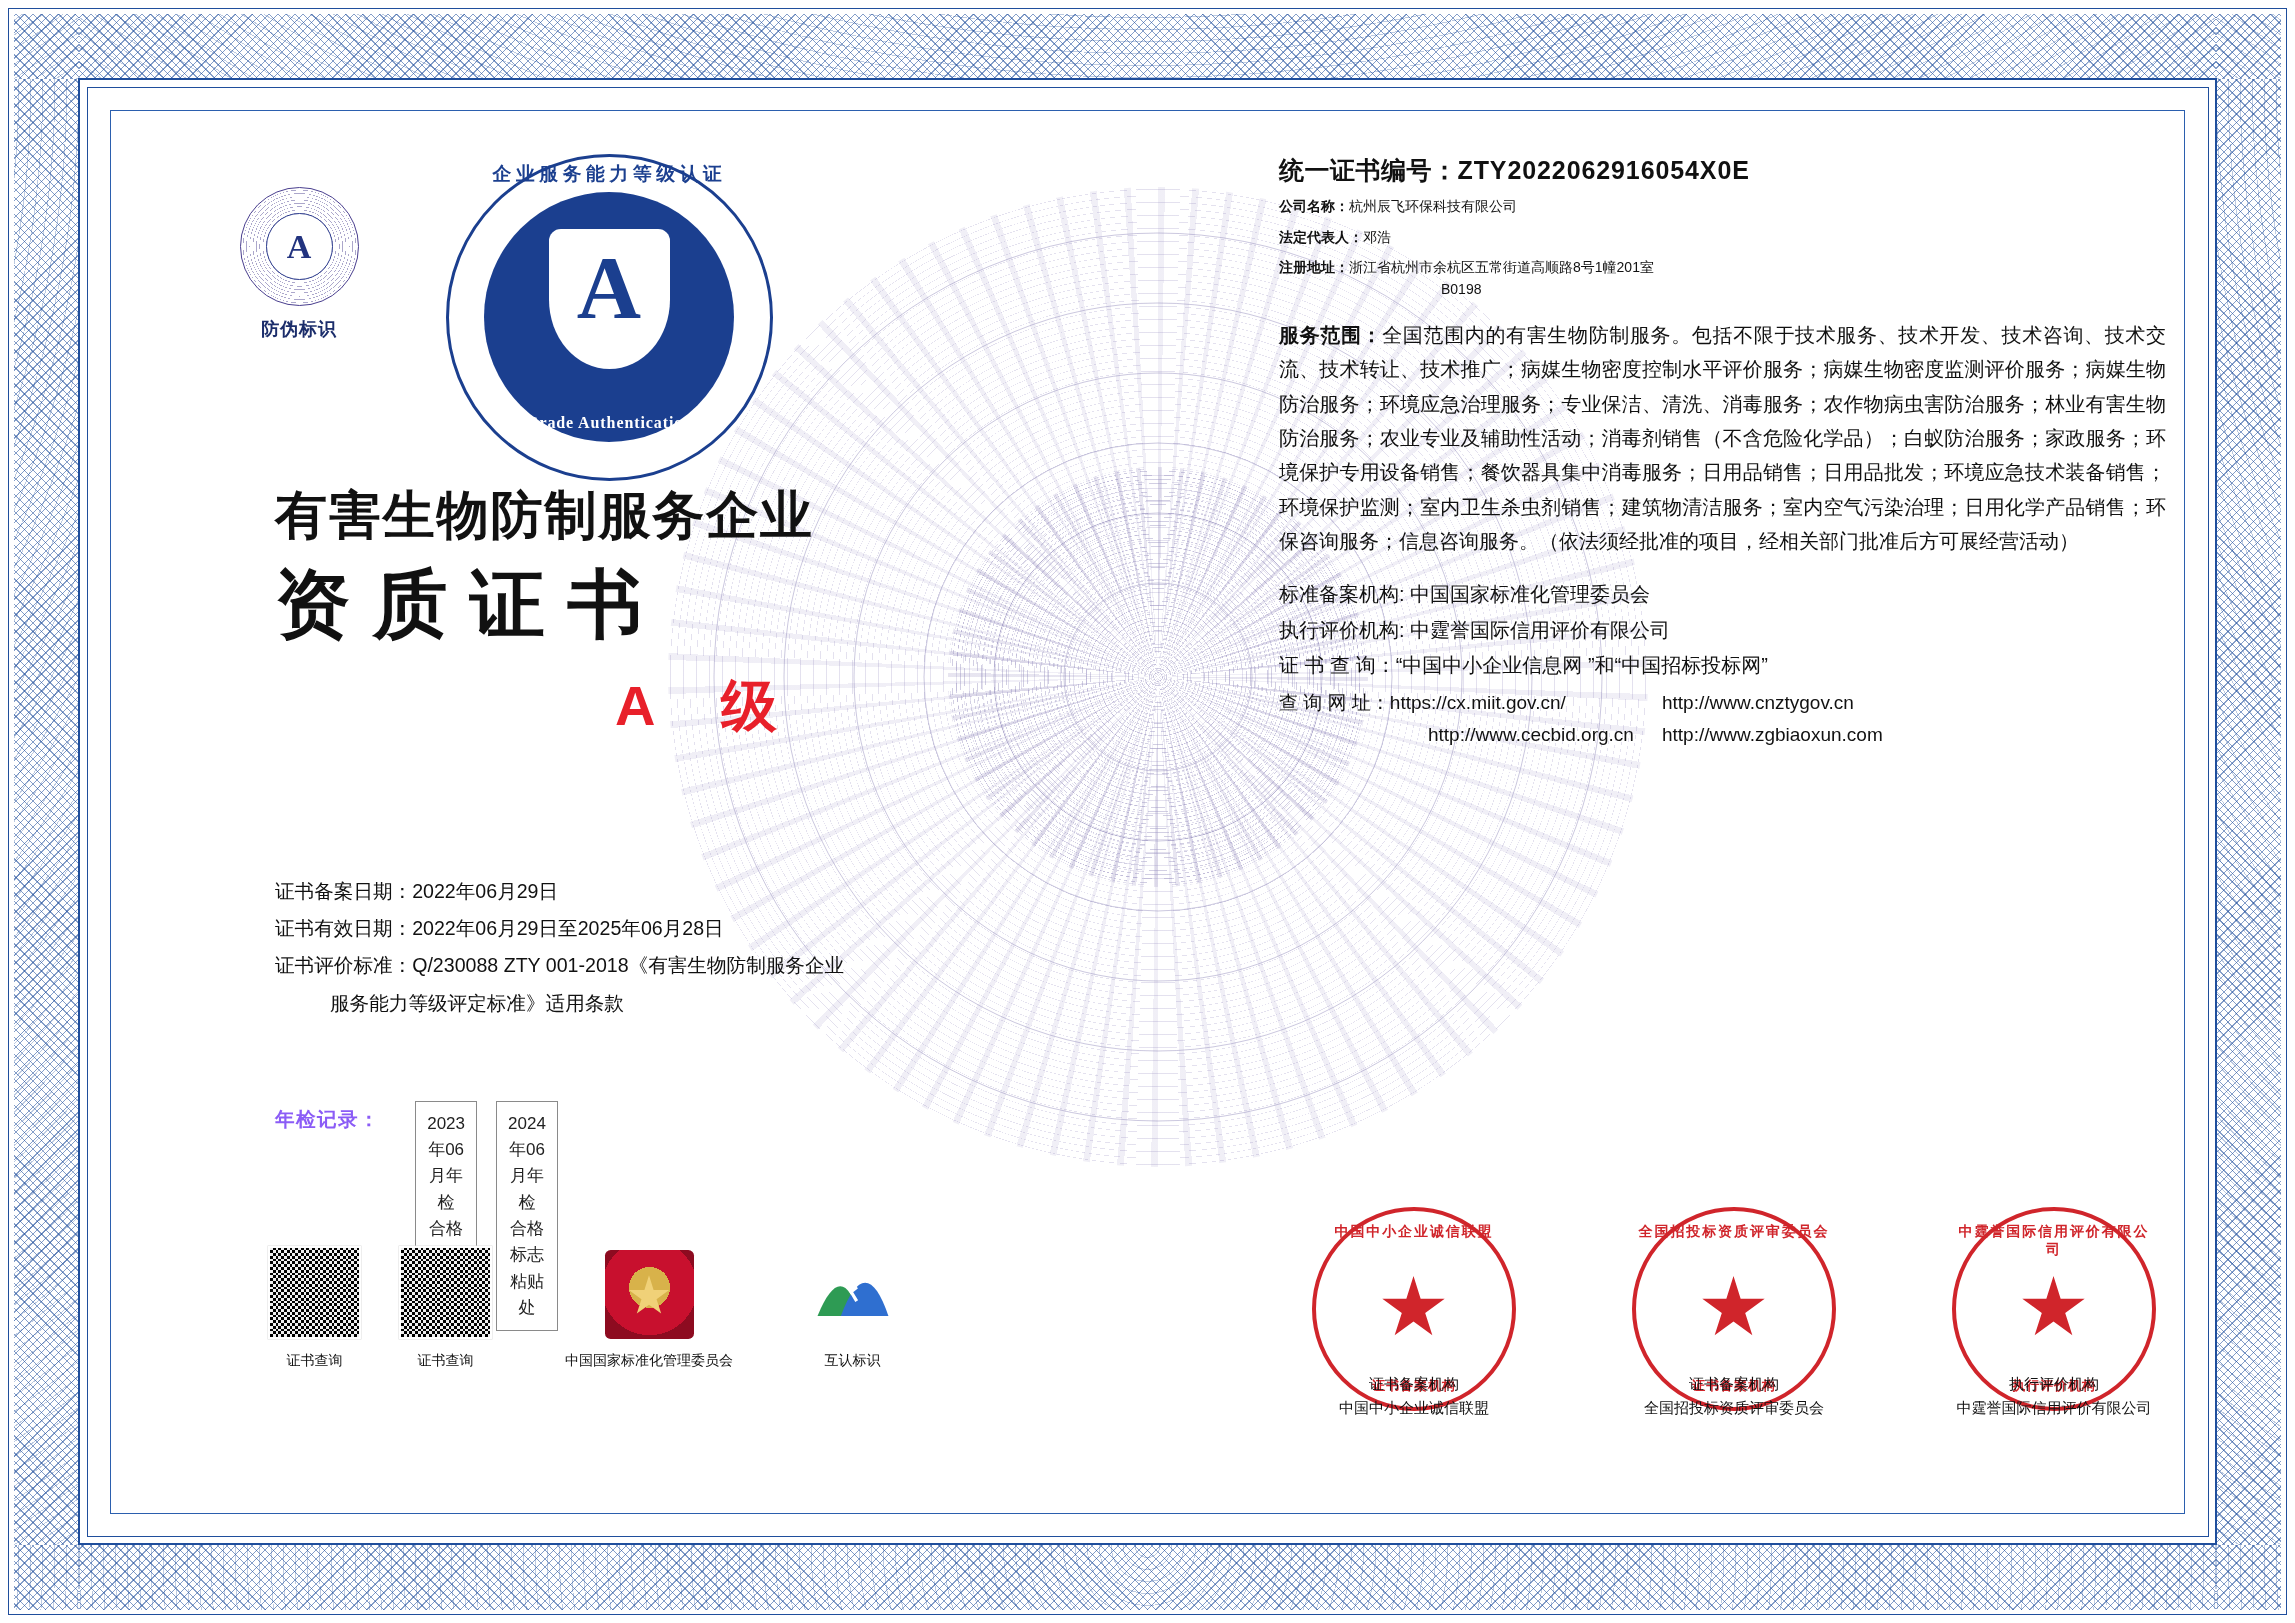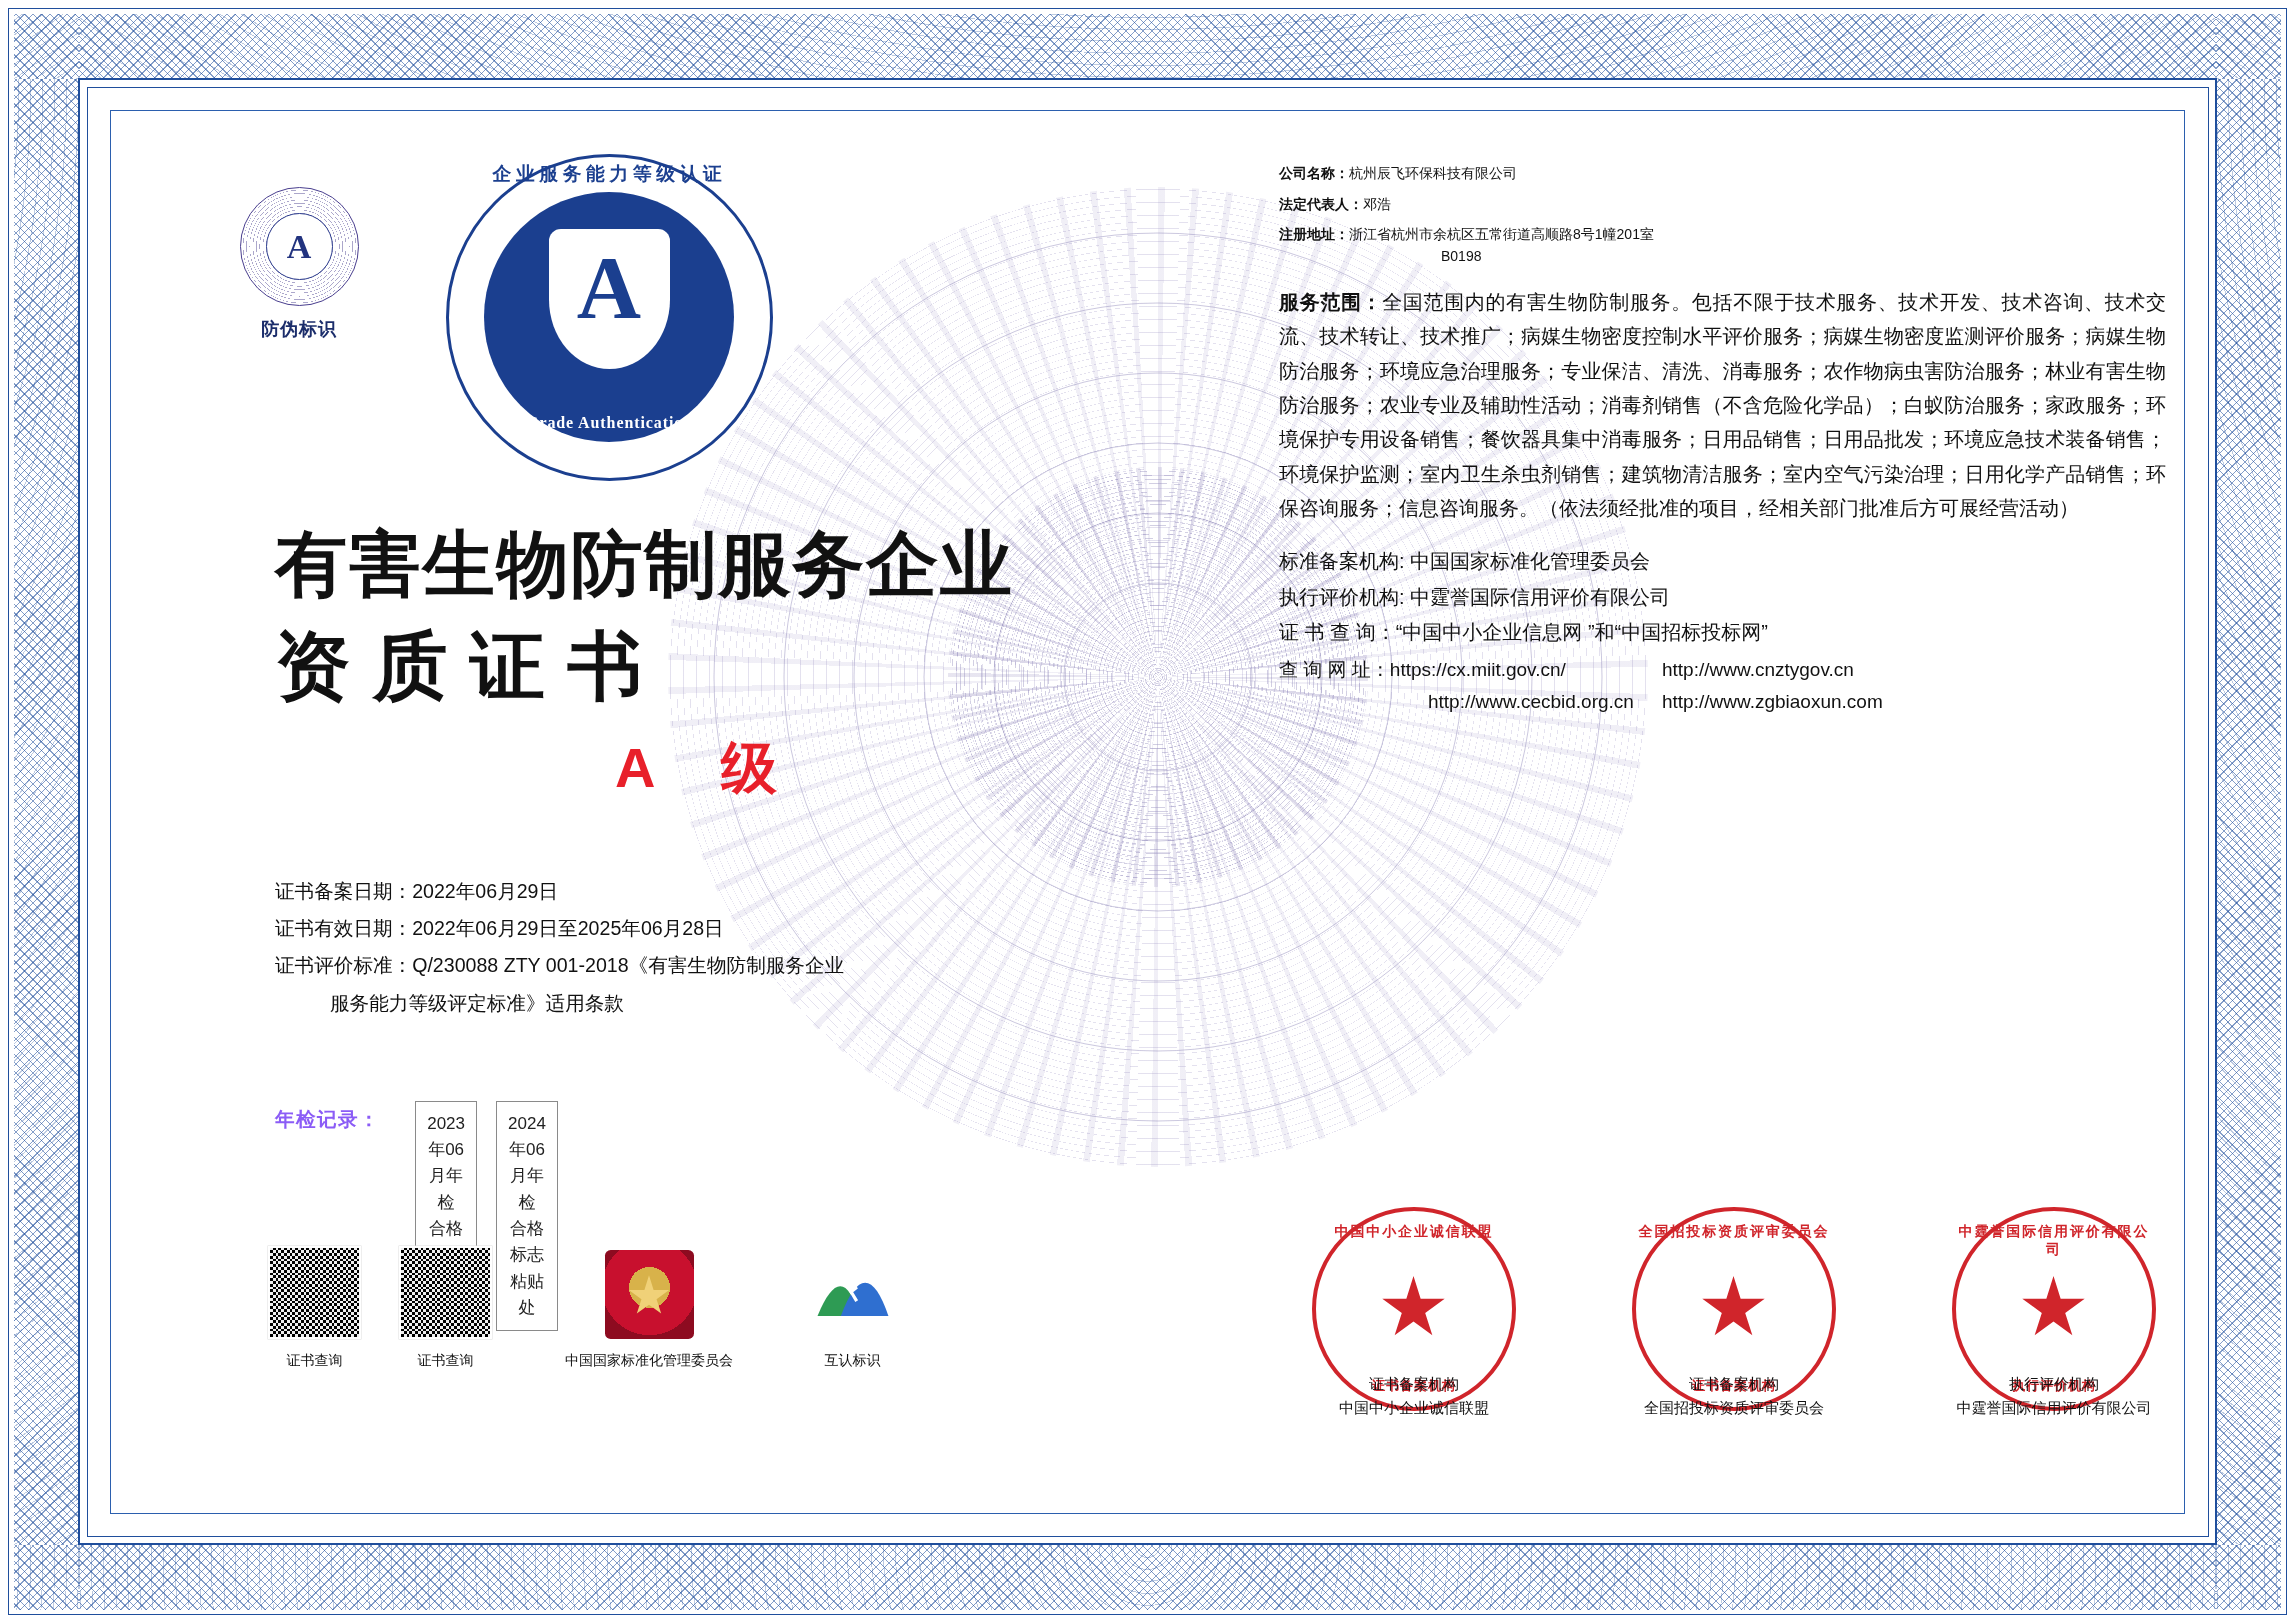--- a/index.html
+++ b/index.html
@@ -192,26 +192,25 @@
     font-size: 18.7px; font-weight: bold; color: #1b3f8f;
     letter-spacing: 4.7px;
   }
 
   .title-block {
     position: absolute;
     left: 275px; top: 481px;
     width: 840px;
   }
   .title-main {
-    font-size: 72px;
+    font-size: 52px;
     font-weight: bold;
     color: #111111;
     letter-spacing: 1.9px;
     white-space: nowrap;
-    margin-top: 36px;
   }
   .title-big {
     margin-top: 4px;
     font-size: 75px;
     font-weight: bold;
     color: #111111;
     letter-spacing: 22.4px;
     white-space: nowrap;
   }
   .title-grade {
@@ -494,20 +493,23 @@
           <path d="M20 120 C55 35, 85 35, 110 120 Z" fill="#2e9b54"></path>
           <path d="M70 120 C105 25, 140 25, 172 120 Z" fill="#2f6fd0"></path>
           <path d="M92 42 l10 18 l-10 8 l12 20" stroke="#ffffff" stroke-width="7" fill="none"></path>
         </svg>
       </div>
       <div class="cap">互认标识</div>
     </div>
   </div>
 
   <div class="right-col">
+    <div class="cert-no">
+      <span>统一证书编号：</span><span class="num">ZTY2022062916054X0E</span>
+    </div>
 
     <div class="field">
       <span class="lbl">公司名称：</span><span>杭州辰飞环保科技有限公司</span>
     </div>
 
     <div class="field">
       <span class="lbl">法定代表人：</span><span>邓浩</span>
     </div>
 
     <div class="field">

